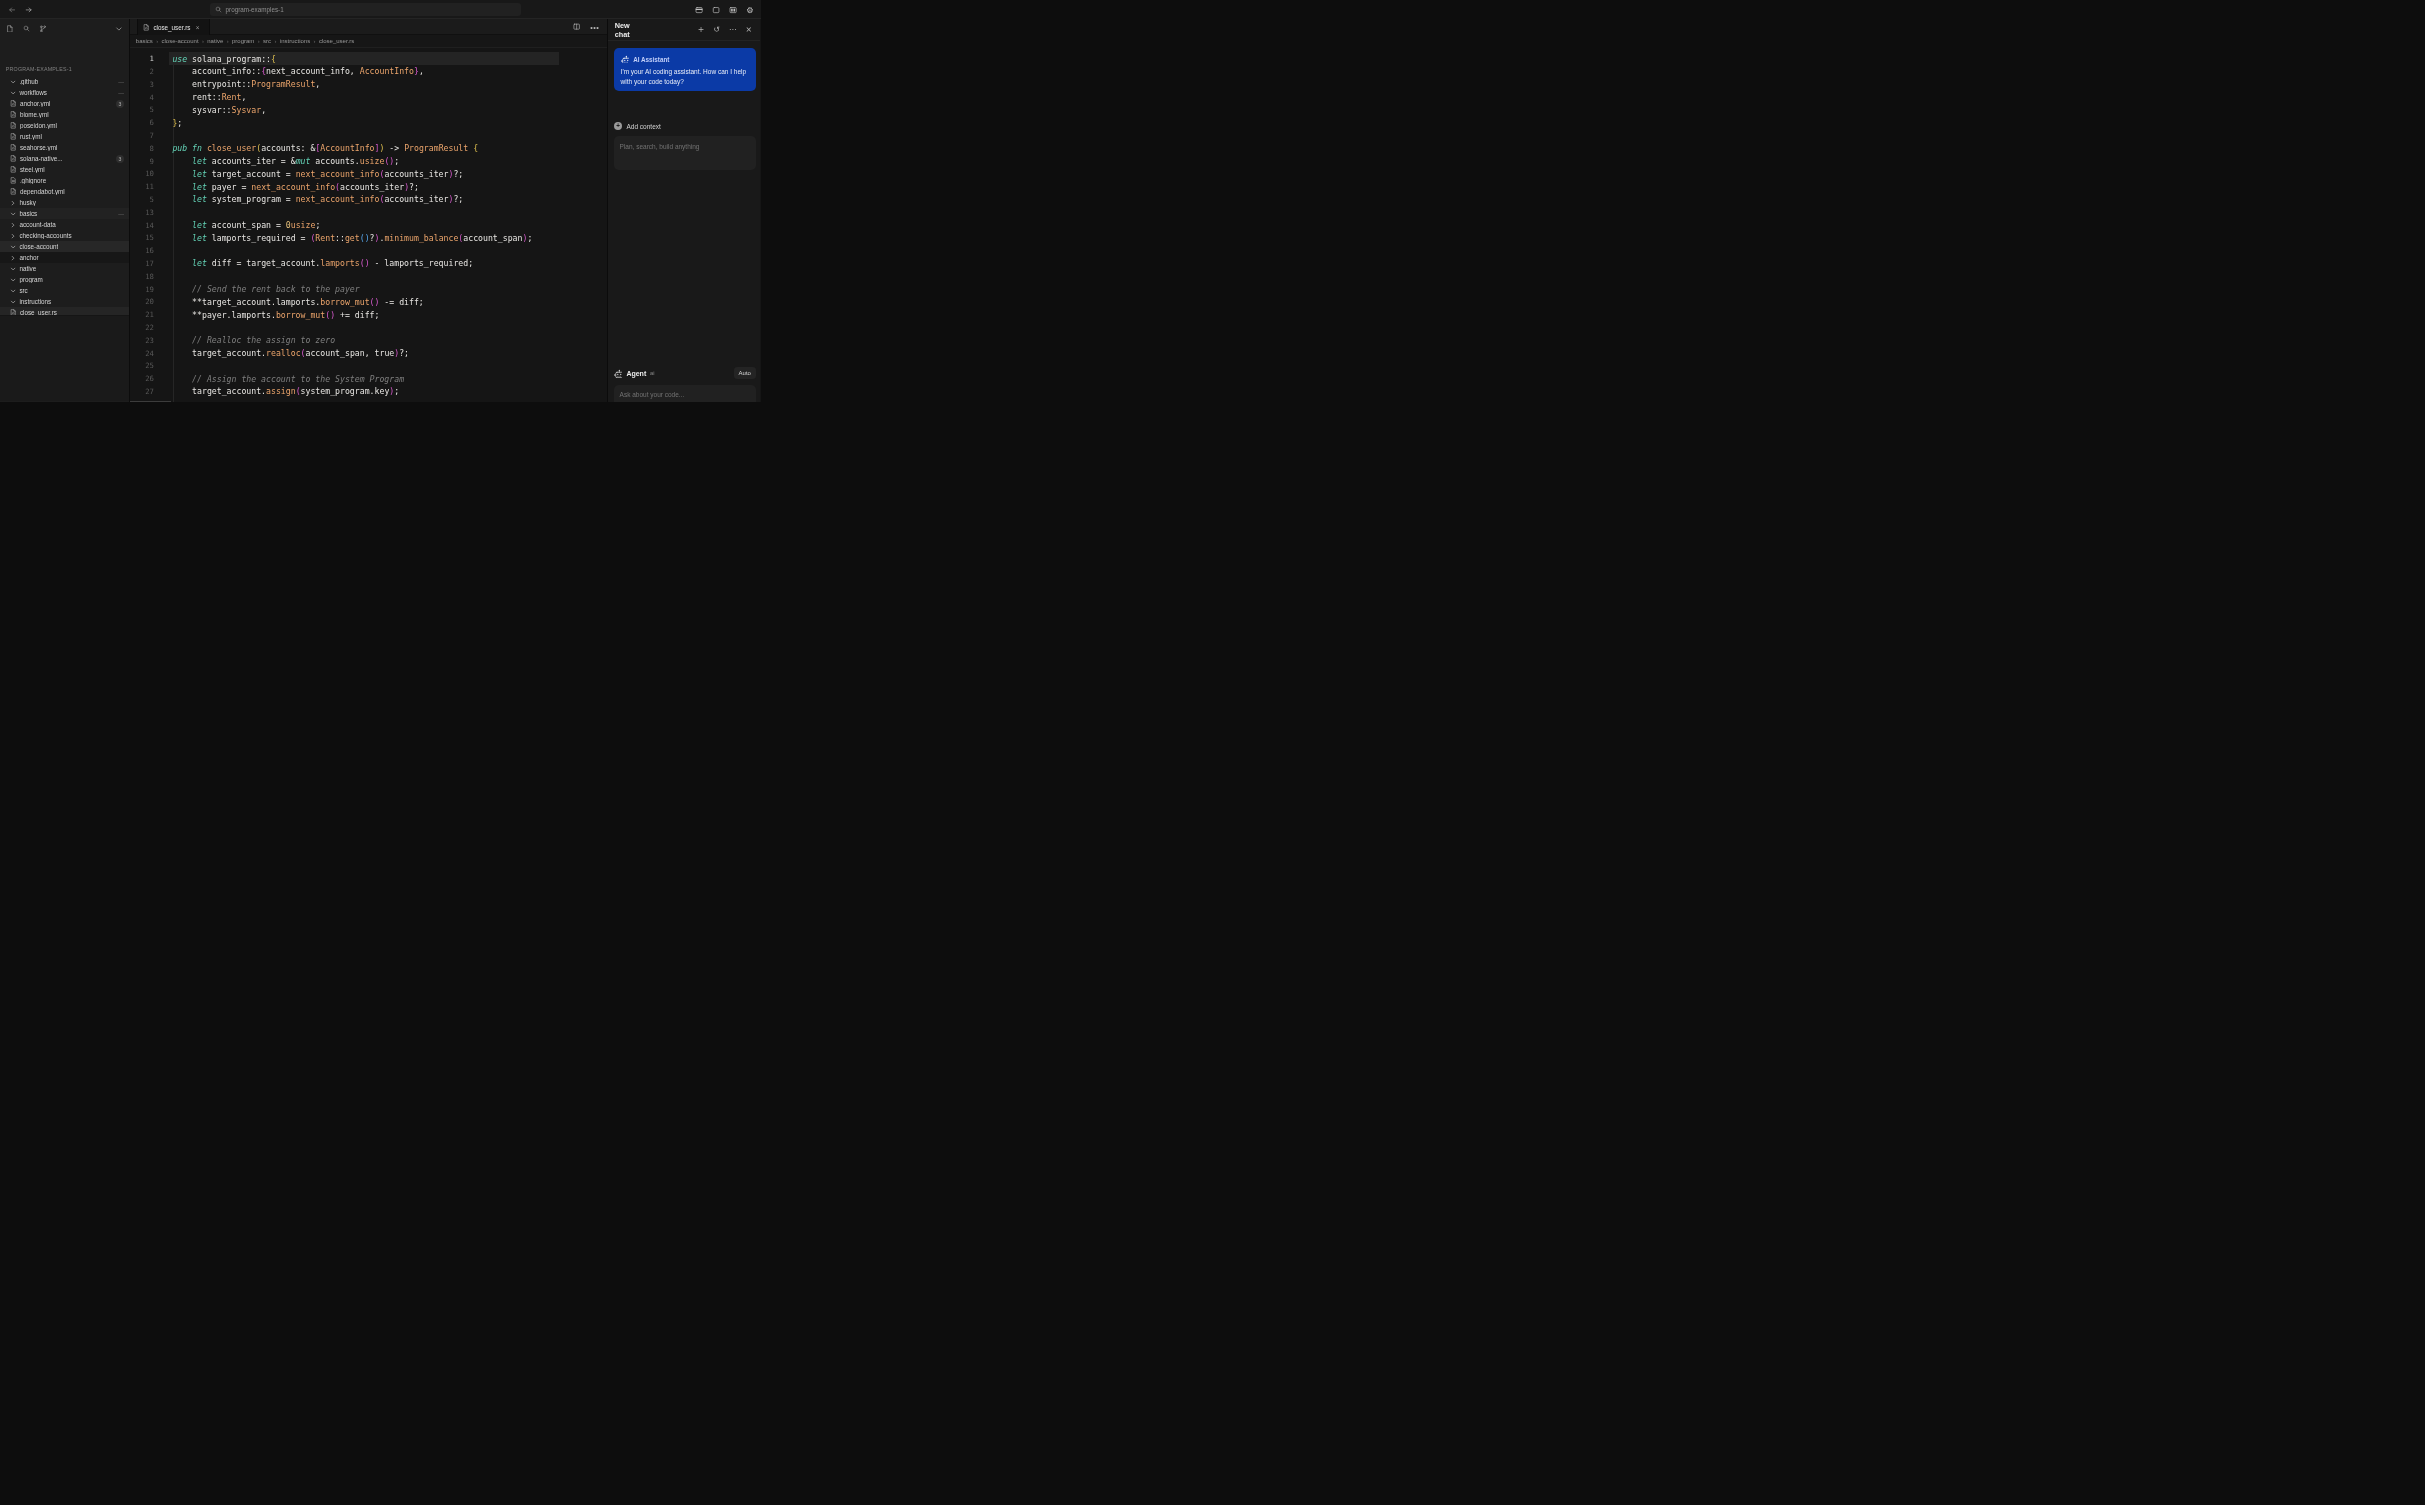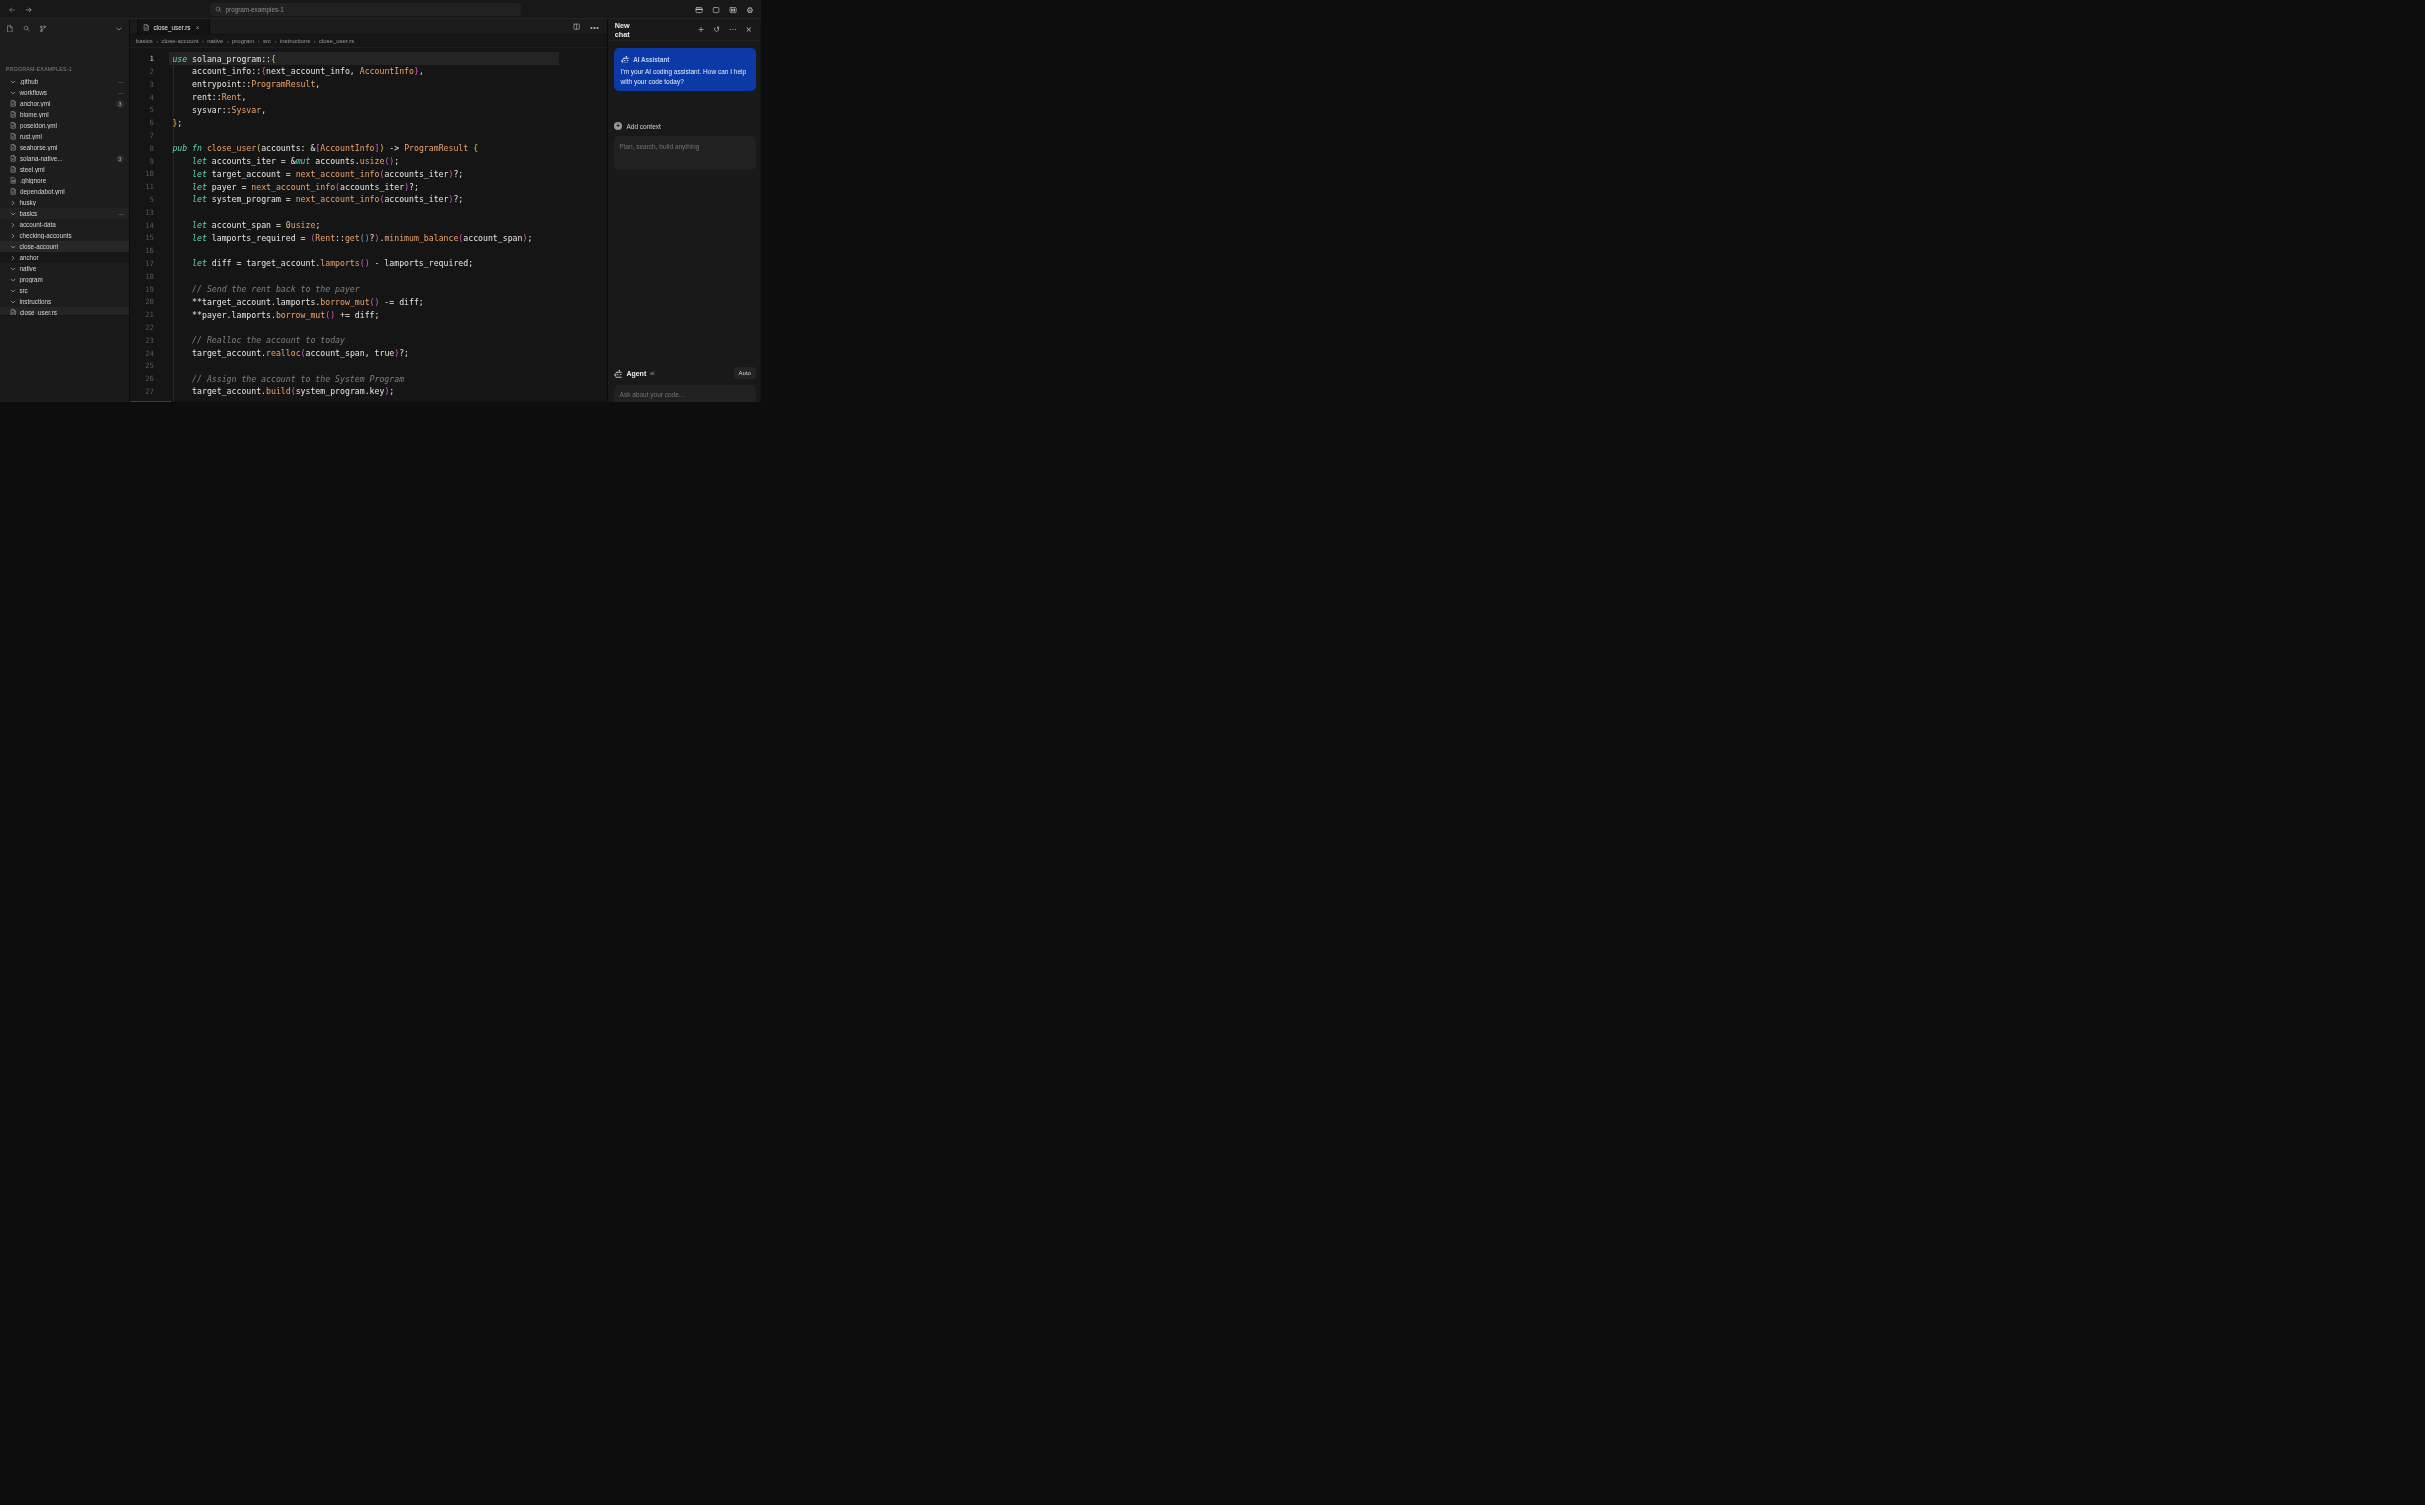--- a/index.html
+++ b/index.html
@@ -570,37 +570,37 @@
           <div class="code-line">
             <span class="gutter-num">21</span>
             <span class="code-text"><span class="tk-t">    **payer.lamports.</span><span class="tk-o">borrow_mut</span><span class="tk-p">()</span><span class="tk-t"> += diff;</span></span>
           </div>
           <div class="code-line">
             <span class="gutter-num">22</span>
             <span class="code-text"></span>
           </div>
           <div class="code-line">
             <span class="gutter-num">23</span>
-            <span class="code-text"><span class="tk-c">    // Realloc the account to today</span></span>
+            <span class="code-text"><span class="tk-c">    // Realloc the assign to zero</span></span>
           </div>
           <div class="code-line">
             <span class="gutter-num">24</span>
             <span class="code-text"><span class="tk-t">    target_account.</span><span class="tk-o">realloc</span><span class="tk-p">(</span><span class="tk-t">account_span, true</span><span class="tk-p">)</span><span class="tk-t">?;</span></span>
           </div>
           <div class="code-line">
             <span class="gutter-num">25</span>
             <span class="code-text"></span>
           </div>
           <div class="code-line">
             <span class="gutter-num">26</span>
             <span class="code-text"><span class="tk-c">    // Assign the account to the System Program</span></span>
           </div>
           <div class="code-line">
             <span class="gutter-num">27</span>
-            <span class="code-text"><span class="tk-t">    target_account.</span><span class="tk-o">build</span><span class="tk-p">(</span><span class="tk-t">system_program.key</span><span class="tk-p">)</span><span class="tk-t">;</span></span>
+            <span class="code-text"><span class="tk-t">    target_account.</span><span class="tk-o">assign</span><span class="tk-p">(</span><span class="tk-t">system_program.key</span><span class="tk-p">)</span><span class="tk-t">;</span></span>
           </div>
           <div class="code-line">
             <span class="gutter-num">28</span>
             <span class="code-text"></span>
           </div>
         </div>
       <div class="hscroll-thumb"></div>
     </div>
   </div>
 

